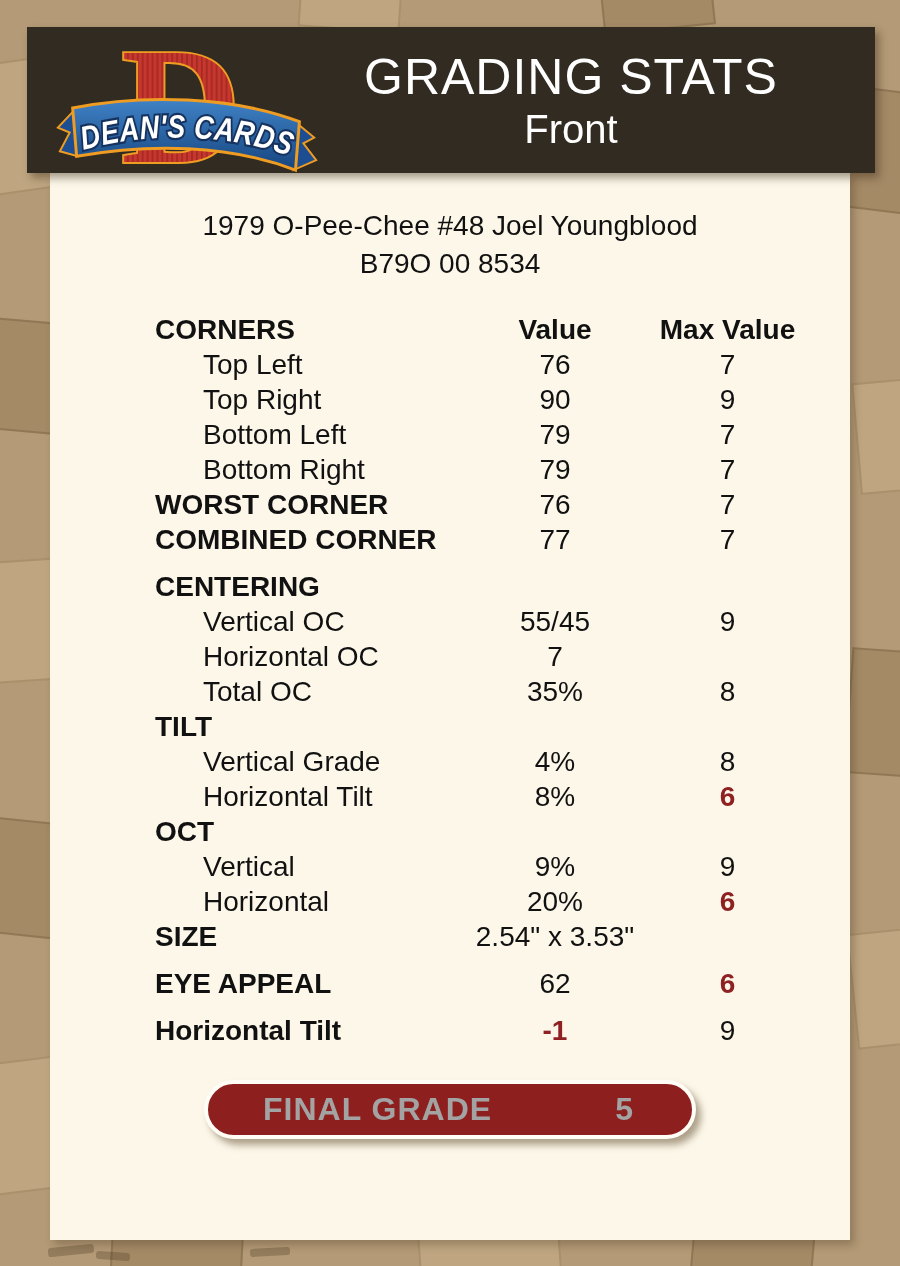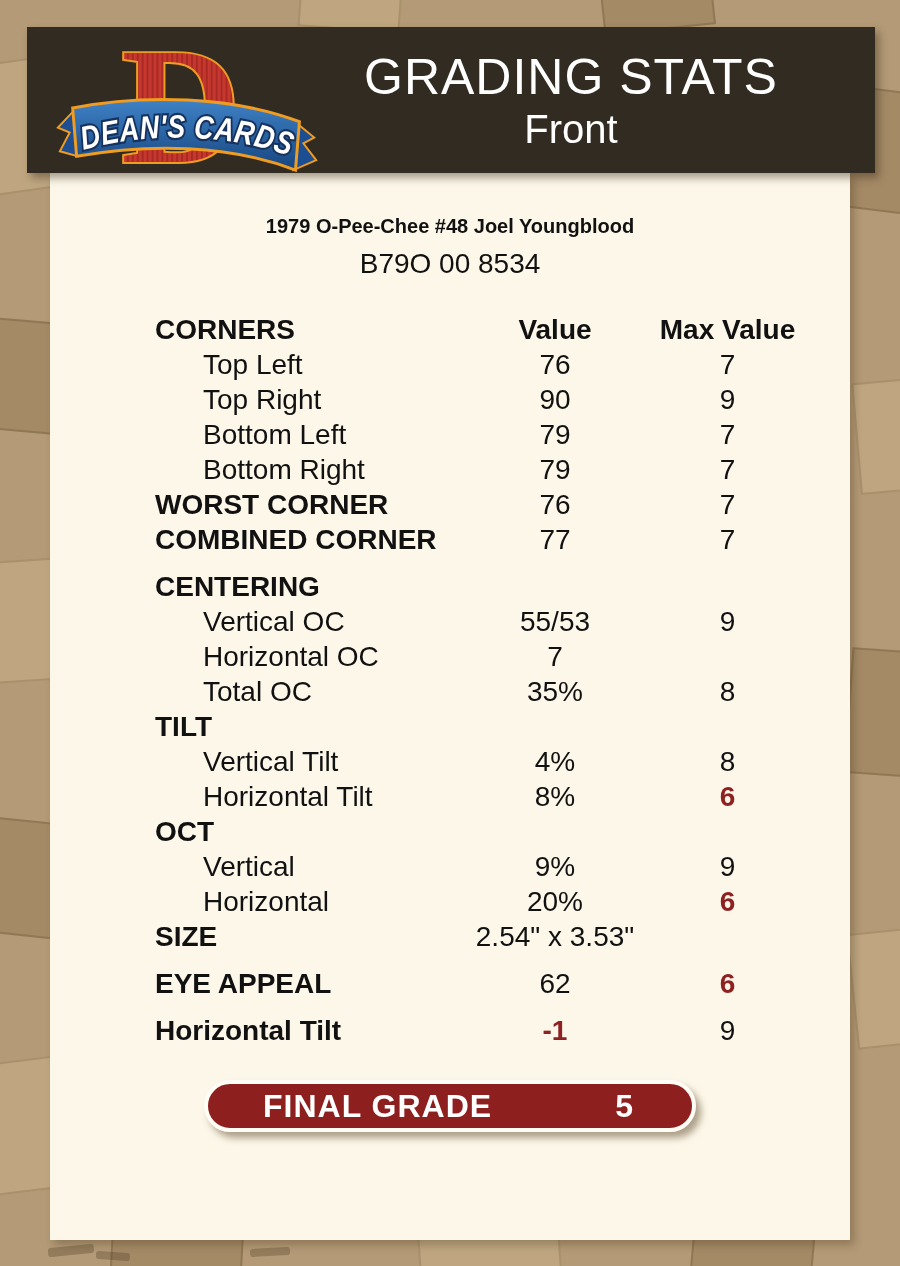--- a/index.html
+++ b/index.html
@@ -49,41 +49,41 @@
   }
   .title-main { font-size:50px; letter-spacing:1px; line-height:1.05; }
   .title-sub  { font-size:40px; margin-top:6px; line-height:1.0;text-align:right; }
 
   
   .panel {
     position:absolute; left:50px; top:173px; width:800px; height:1067px;
     background:#fcf7e9; z-index:1;
     box-shadow:4px 5px 8px rgba(60,45,25,.30);
   }
-  .card-title  { margin-top:36px; text-align:center; font-size:20px; font-weight:bold; line-height:34px; }
+  .card-title  { margin-top:36px; text-align:center; font-size:28px; font-weight:normal; line-height:34px; }
   .card-serial { margin-top:4px;  text-align:center; font-size:28px; line-height:34px; }
 
   
   .stats { margin:31px 0 0 105px; width:645px; font-size:28px; }
   .trow { display:grid; grid-template-columns:300px 200px 145px; height:35px; align-items:center; }
   .trow.gap { margin-top:12px; }
   .cl { text-align:left; white-space:nowrap; }
   .cl.b { font-weight:bold; }
   .cl.ind { padding-left:48px; }
   .cv, .cg { text-align:center; }
   .red { color:#8e2222; font-weight:bold; }
   .thead .cl, .thead .cv, .thead .cg { font-weight:bold; }
 
   
   .final-grade {
-    margin:32px auto 0 auto; width:492px; height:52px;
+    margin:32px auto 0 auto; width:492px; height:59px;
     background:#8e1f1f; border:4px solid #fffdf5; border-radius:30px;
     display:flex; align-items:center; justify-content:space-between;
     padding:0 58px 0 55px;
-    color:#ffffff; font-size:32px; font-weight:bold; letter-spacing:1px;
+    color:#a3a3a3; font-size:32px; font-weight:bold; letter-spacing:1px;
     box-shadow:5px 6px 7px rgba(110,90,60,.55);
     cursor:default;
   }
 </style>
 </head>
 <body>
 
 <div class="collage">
   <div class="bgc n1"></div>
   <div class="bgc n2 dark"></div>
@@ -177,39 +177,39 @@
           <div class="cv">77</div>
           <div class="cg">7</div>
         </div>
         <div class="trow gap">
           <div class="cl b">CENTERING</div>
           <div class="cv"></div>
           <div class="cg"></div>
         </div>
         <div class="trow">
           <div class="cl ind">Vertical OC</div>
-          <div class="cv">55/53</div>
+          <div class="cv">55/45</div>
           <div class="cg">9</div>
         </div>
         <div class="trow">
           <div class="cl ind">Horizontal OC</div>
           <div class="cg">7</div>
         </div>
         <div class="trow">
           <div class="cl ind">Total OC</div>
           <div class="cv">35%</div>
           <div class="cg">8</div>
         </div>
         <div class="trow">
           <div class="cl b">TILT</div>
           <div class="cv"></div>
           <div class="cg"></div>
         </div>
         <div class="trow">
-          <div class="cl ind">Vertical Tilt</div>
+          <div class="cl ind">Vertical Grade</div>
           <div class="cv">4%</div>
           <div class="cg">8</div>
         </div>
         <div class="trow">
           <div class="cl ind">Horizontal Tilt</div>
           <div class="cv">8%</div>
           <div class="cg red">6</div>
         </div>
         <div class="trow">
           <div class="cl b">OCT</div>

